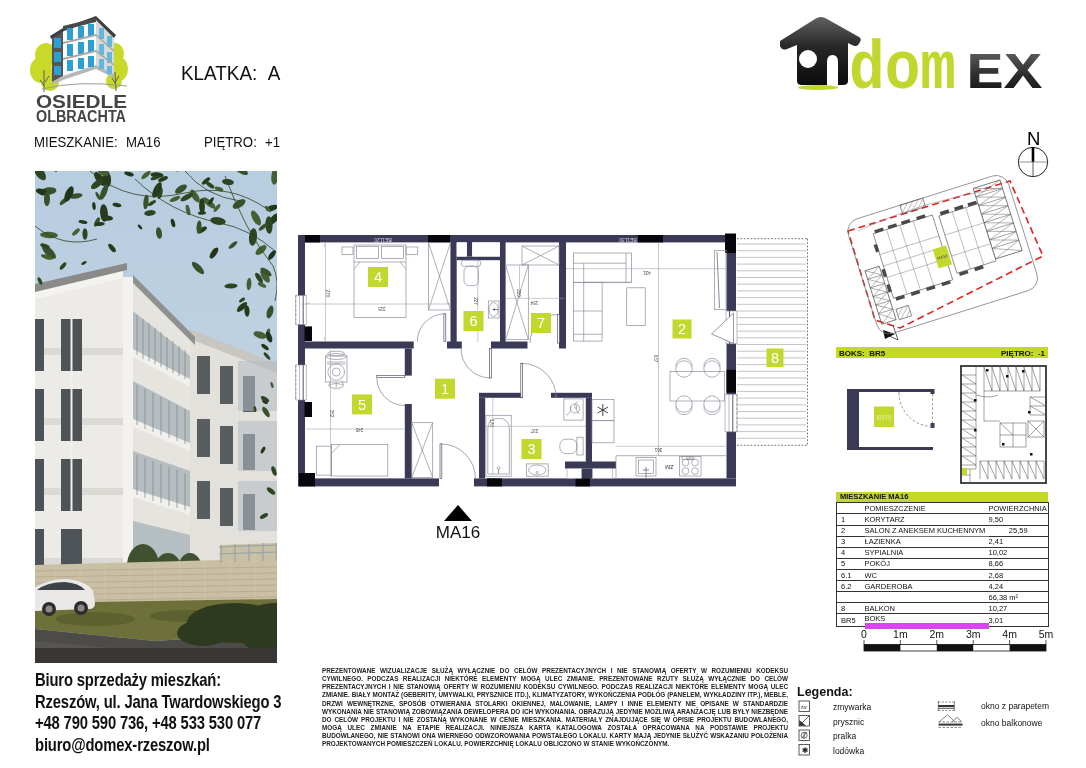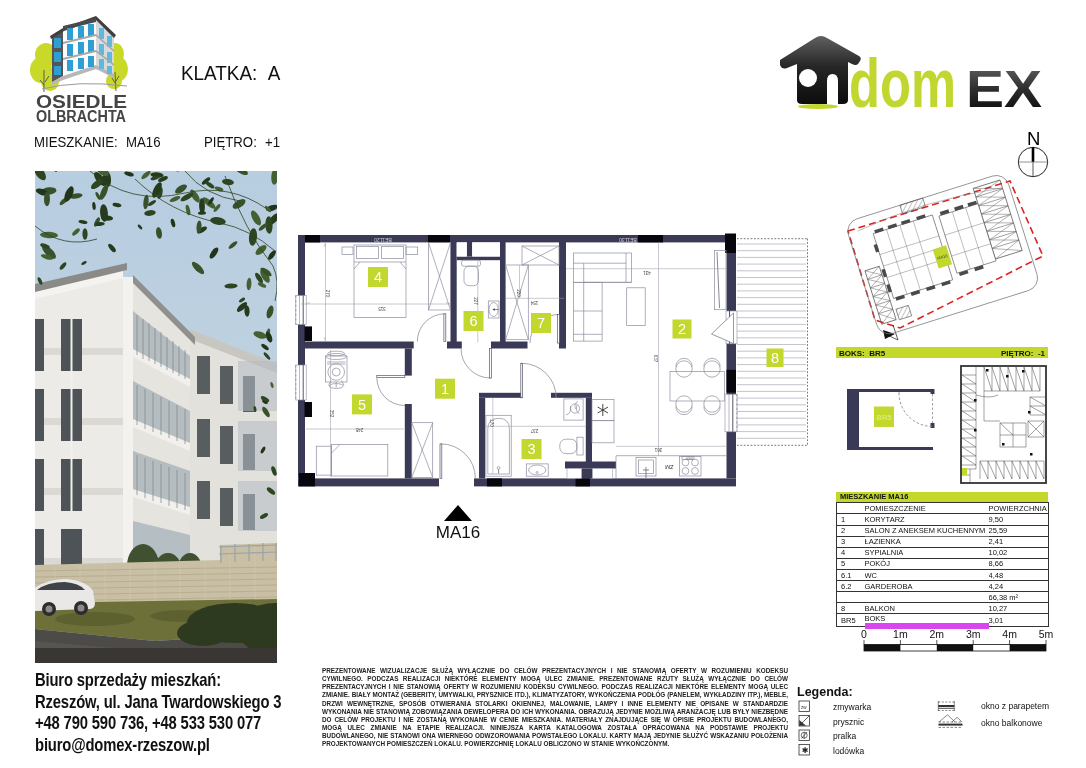--- a/index.html
+++ b/index.html
@@ -73,21 +73,21 @@
 <polygon points="64,22 82,38 82,40 64,24"></polygon>
 <polygon points="64,38 82,52 82,54 64,40"></polygon>
 </g>
 <path d="M10 77 Q45 68 95 74" stroke="#999" stroke-width="1" fill="none"></path>
 </g>
 <text x="6" y="96" font-size="19" font-weight="bold" fill="#454545" textLength="91" lengthAdjust="spacingAndGlyphs">OSIEDLE</text>
 <text x="6" y="109.5" font-size="16" font-weight="bold" fill="#454545" textLength="90" lengthAdjust="spacingAndGlyphs">OLBRACHTA</text>
 </svg>
 </div>
 
-<div class="abs" id="logo-domex" style="left:775px;top:29px;width:280px;height:85px;">
+<div class="abs" id="logo-domex" style="left:775px;top:10px;width:280px;height:85px;font-family:Liberation Mono, monospace;">
 <svg width="280" height="85" viewBox="0 0 280 85">
 <defs>
 <linearGradient id="hg" x1="0" y1="0" x2="0" y2="1">
 <stop offset="0" stop-color="#606060"></stop>
           <stop offset="0.45" stop-color="#262626"></stop>
           <stop offset="1" stop-color="#0c0c0c"></stop>
 </linearGradient>
 <linearGradient id="eg" x1="0" y1="0" x2="0" y2="1">
 <stop offset="0" stop-color="#6a6a6a"></stop>
           <stop offset="0.5" stop-color="#2e2e2e"></stop>
@@ -794,41 +794,41 @@
           <td style="border:1px solid #333;border-left:0;border-bottom:0;padding:0;">POWIERZCHNIA</td>
         </tr>
 <tr style="height:11.1px;">
           <td style="border:1px solid #333;border-right:0;padding:0 0 0 4px;">1</td>
           <td style="border-top:1px solid #333;border-bottom:1px solid #333;padding:0;">KORYTARZ</td>
           <td style="border:1px solid #333;border-left:0;padding:0;">9,50</td>
         </tr>
 <tr style="height:11.1px;">
           <td style="border:1px solid #333;border-right:0;border-top:0;padding:0 0 0 4px;">2</td>
           <td style="border-bottom:1px solid #737373;padding:0;">SALON Z ANEKSEM KUCHENNYM</td>
-          <td style="border:1px solid #333;border-left:0;border-top:0;padding:0;">25,59</td>
+          <td style="border:1px solid #333;border-left:0;border-top:0;padding:0;text-align:center;">25,59</td>
         </tr>
 <tr style="height:11.1px;">
           <td style="border:1px solid #333;border-right:0;border-top:0;padding:0 0 0 4px;">3</td>
           <td style="border-bottom:1px solid #333;padding:0;">ŁAZIENKA</td>
           <td style="border:1px solid #333;border-left:0;border-top:0;padding:0;">2,41</td>
         </tr>
 <tr style="height:11.1px;">
           <td style="border:1px solid #333;border-right:0;border-top:0;padding:0 0 0 4px;">4</td>
           <td style="border-bottom:1px solid #333;padding:0;">SYPIALNIA</td>
           <td style="border:1px solid #333;border-left:0;border-top:0;padding:0;margin-top:34px;">10,02</td>
         </tr>
 <tr style="height:11.1px;">
           <td style="border:1px solid #333;border-right:0;border-top:0;padding:0 0 0 4px;">5</td>
           <td style="border-bottom:1px solid #333;padding:0;">POKÓJ</td>
           <td style="border:1px solid #333;border-left:0;border-top:0;padding:0;">8,66</td>
         </tr>
 <tr style="height:11.1px;">
           <td style="border:1px solid #333;border-right:0;border-top:0;padding:0 0 0 4px;">6.1</td>
           <td style="border-bottom:1px solid #333;padding:0;">WC</td>
-          <td style="border:1px solid #333;border-left:0;border-top:0;padding:0;">4,48</td>
+          <td style="border:1px solid #333;border-left:0;border-top:0;padding:0;">2,68</td>
         </tr>
 <tr style="height:11.1px;">
           <td style="border:1px solid #333;border-right:0;border-top:0;padding:0 0 0 4px;">6.2</td>
           <td style="border-bottom:1px solid #333;padding:0;">GARDEROBA</td>
           <td style="border:1px solid #333;border-left:0;border-top:0;padding:0;">4,24</td>
         </tr>
 <tr style="height:11.1px;">
           <td style="border-left:1px solid #333;padding:0;"></td>
           <td style="padding:0;"></td>
           <td style="border-right:1px solid #333;padding:0;">66,38 m²</td>

